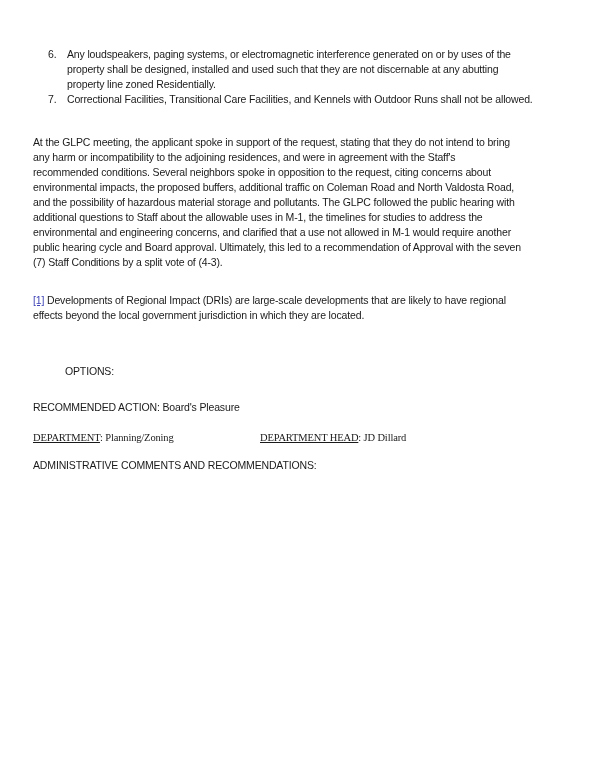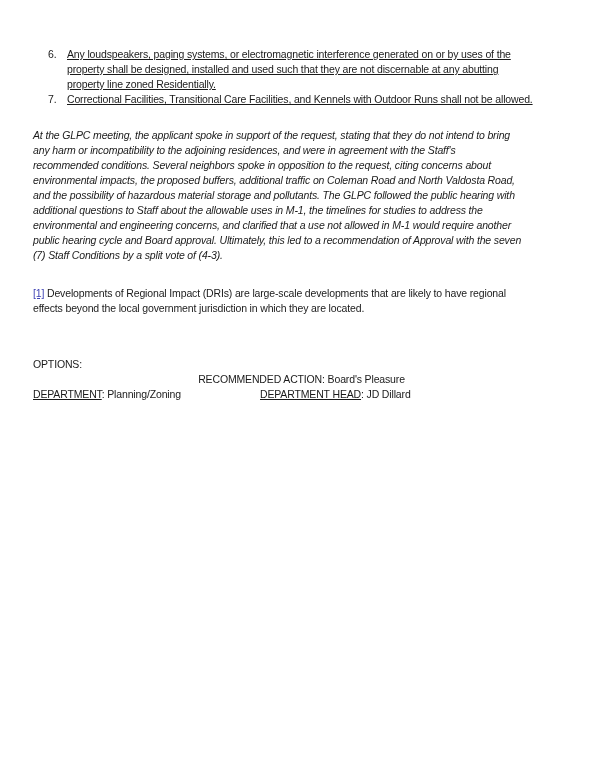--- a/index.html
+++ b/index.html
@@ -30,55 +30,56 @@
     display: flex;
     align-items: flex-start;
   }
   .list-item .num {
     flex: none;
     width: 19px;
   }
   .list-item .li-text {
     white-space: pre-line;
     flex: 1;
-    text-decoration: underline;
   }
   .para {
-    margin: 21px 0 0 0;
+    margin: 28px 0 0 0;
     white-space: pre-line;
-    font-style: italic;
   }
   .footnote {
     margin: 23px 0 12px 0;
     white-space: pre-line;
   }
   .fn-ref {
     color: #3f43b5;
     text-decoration: underline;
     cursor: pointer;
   }
   .fn-text {
     white-space: pre-line;
   }
   .options-row {
     margin-top: 41px;
     display: flex;
     align-items: flex-end;
+    margin-left: 32px;
   }
   .options-label {
     flex: none;
     width: 54px;
   }
   .options-items > div {
     height: 15px;
   }
   .rec-line {
-    text-align: center;
+    margin-top: 21px;
   }
   .dept-row {
+    margin-top: 15px;
+    font-family: Liberation Serif, serif;
   }
   .dept-col {
     display: inline-block;
     width: 227px;
   }
   .u {
     text-decoration: underline;
   }
   .admin-line {
     margin-top: 13px;
@@ -121,14 +122,15 @@
 
   <div class="rec-line">
     <span>RECOMMENDED ACTION:</span>
     <span>Board's Pleasure</span>
   </div>
 
   <div class="dept-row">
     <span class="dept-col"><span class="u">DEPARTMENT</span><span>: Planning/Zoning</span></span><span><span class="u">DEPARTMENT HEAD</span><span>: JD Dillard</span></span>
   </div>
 
+  <div class="admin-line">ADMINISTRATIVE COMMENTS AND RECOMMENDATIONS:</div>
 
 </div>
 
 </body></html>

